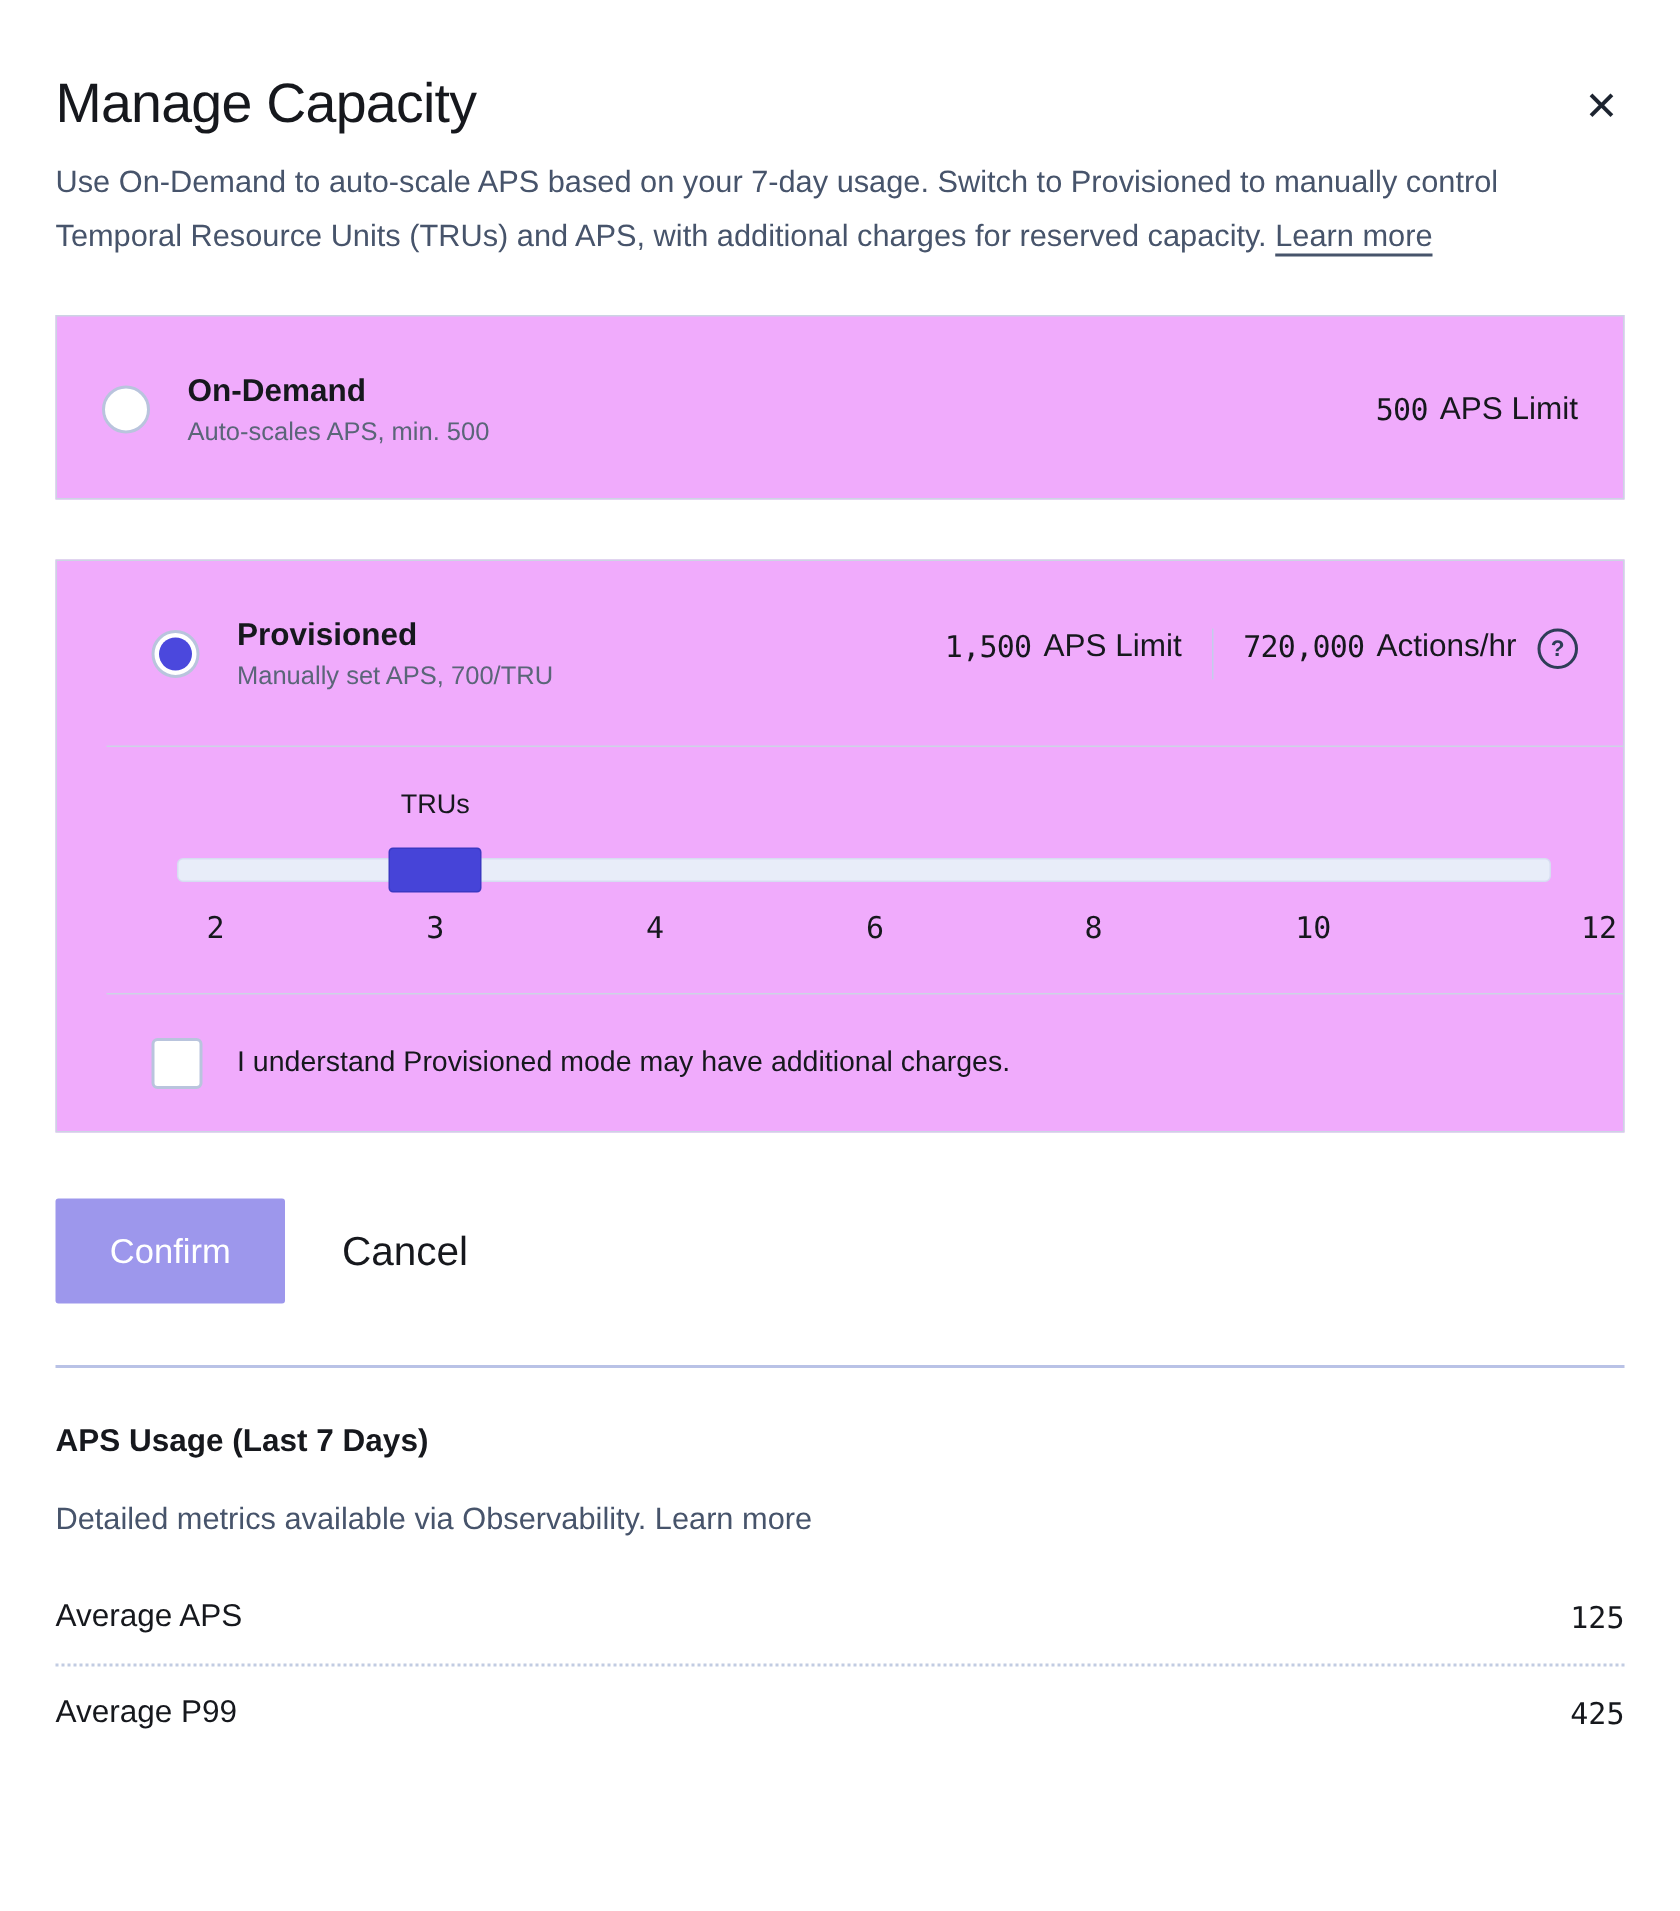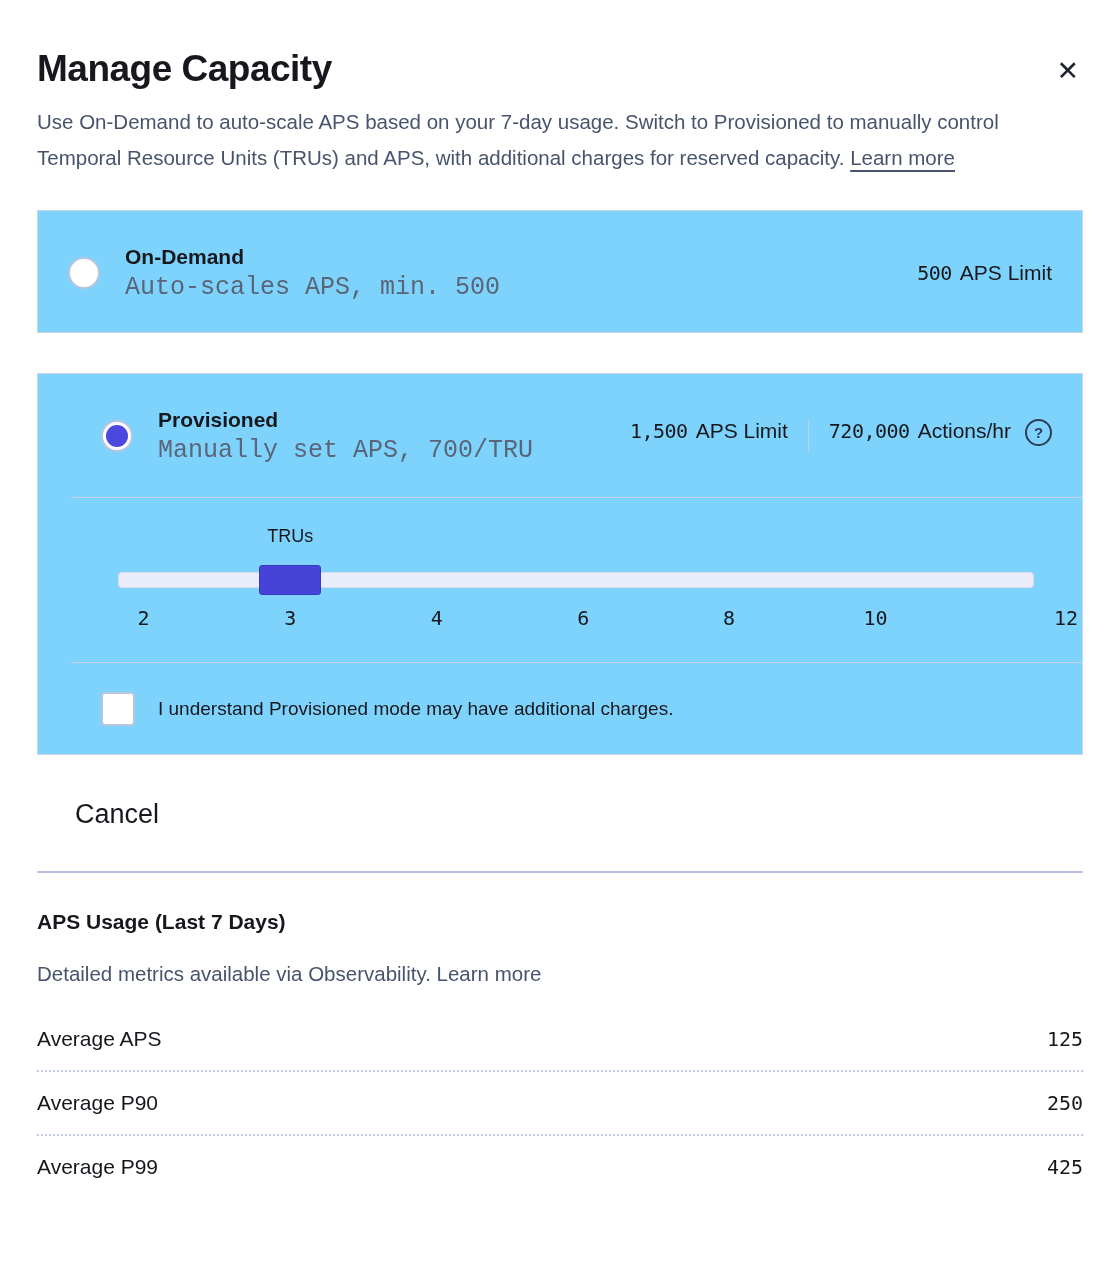--- a/index.html
+++ b/index.html
@@ -17,37 +17,37 @@
     --radio-ring:#b9c4dd;
     --help:#2e3d57;
   }
   *{box-sizing:border-box;margin:0;padding:0;}
   html,body{width:1120px;height:1274px;overflow:hidden;background:#ffffff;}
   body{font-family:"Liberation Sans",sans-serif;color:var(--text-dark);}
   .container{padding:0 37px;width:1120px;}
 
   
   .header{display:flex;justify-content:space-between;align-items:flex-start;margin-top:48px;}
-  .title{font-size:37px;font-weight:700;letter-spacing:-0.5px;color:var(--text-dark);text-align:center;}
+  .title{font-size:37px;font-weight:400;letter-spacing:-0.5px;color:var(--text-dark);text-align:center;}
   .close-btn{background:none;border:none;font-size:27px;line-height:1;color:#1d2430;cursor:pointer;padding:4px;margin-top:6px;font-family:"Liberation Sans",sans-serif;}
 
   .description{margin-top:14px;font-size:20.5px;line-height:36px;color:var(--text-slate);max-width:1050px;}
   .learn-more{color:var(--text-slate);text-decoration:underline;text-underline-offset:5px;cursor:pointer;}
 
   
-  .card{border:1px solid var(--card-border);background:#7dd3fc;}
+  .card{border:1px solid var(--card-border);background:#f0abfc;}
   .card.on-demand{margin-top:34px;height:123px;}
   .card.provisioned-group{margin-top:40px;padding-left:33px;}
   .option-row{display:flex;align-items:center;height:123px;padding:0 30px;}
   .radio{width:32px;height:32px;border-radius:50%;border:2px solid var(--radio-ring);background:#fff;flex:0 0 auto;display:flex;align-items:center;justify-content:center;cursor:pointer;}
   .radio .dot{width:22px;height:22px;border-radius:50%;background:var(--accent);display:none;}
   .radio.selected .dot{display:block;}
   .option-text{margin-left:25px;}
   .option-title{font-size:21px;font-weight:600;color:var(--text-dark);line-height:1.3;}
-  .option-sub{font-size:25px;color:var(--text-sub);margin-top:3px;font-family:Liberation Mono, monospace;}
+  .option-sub{font-size:17px;color:var(--text-sub);margin-top:3px;}
   .option-right{margin-left:auto;display:flex;align-items:flex-start;font-size:21px;color:var(--text-dark);}
   .num{font-family:"DejaVu Sans Mono",monospace;font-size:20px;letter-spacing:-0.5px;}
   .unit{margin-left:8px;}
   .vsep{width:1px;height:34px;background:#c3cdea;margin:0 20px;}
   .help-circle{width:27px;height:27px;border-radius:50%;border:2.5px solid var(--help);color:var(--help);display:flex;align-items:center;justify-content:center;font-size:15px;font-weight:700;margin-left:14px;cursor:pointer;}
 
   
   .slider-section{border-top:1px solid var(--card-border);height:165px;position:relative;}
   .slider-wrap{position:absolute;left:47px;right:48px;top:0;height:100%;}
   .slider-label{position:absolute;left:18.8%;top:28px;transform:translateX(-50%);font-size:18px;font-weight:500;color:var(--text-dark);}
@@ -148,37 +148,34 @@
       </div>
     </div>
 
     <div class="ack-row">
       <div class="checkbox"></div>
       <div class="ack-label">I understand Provisioned mode may have additional charges.</div>
     </div>
   </div>
 
   <div class="btn-row">
+    <button class="confirm-btn">Confirm</button>
     <button class="cancel-btn">Cancel</button>
   </div>
 
   <hr class="hr">
 
   <div class="usage-title">APS Usage (Last 7 Days)</div>
   <div class="usage-sub"><span>Detailed metrics available via Observability.</span>
     <a class="usage-learn">Learn more</a></div>
 
   <div class="metrics">
     <div class="metric-row">
       <span class="metric-label">Average APS</span>
       <span class="metric-value">125</span>
     </div>
     <div class="metric-row">
-      <span class="metric-label">Average P90</span>
-      <span class="metric-value">250</span>
-    </div>
-    <div class="metric-row">
       <span class="metric-label">Average P99</span>
       <span class="metric-value">425</span>
     </div>
   </div>
 
 </div>
 
 </body></html>

